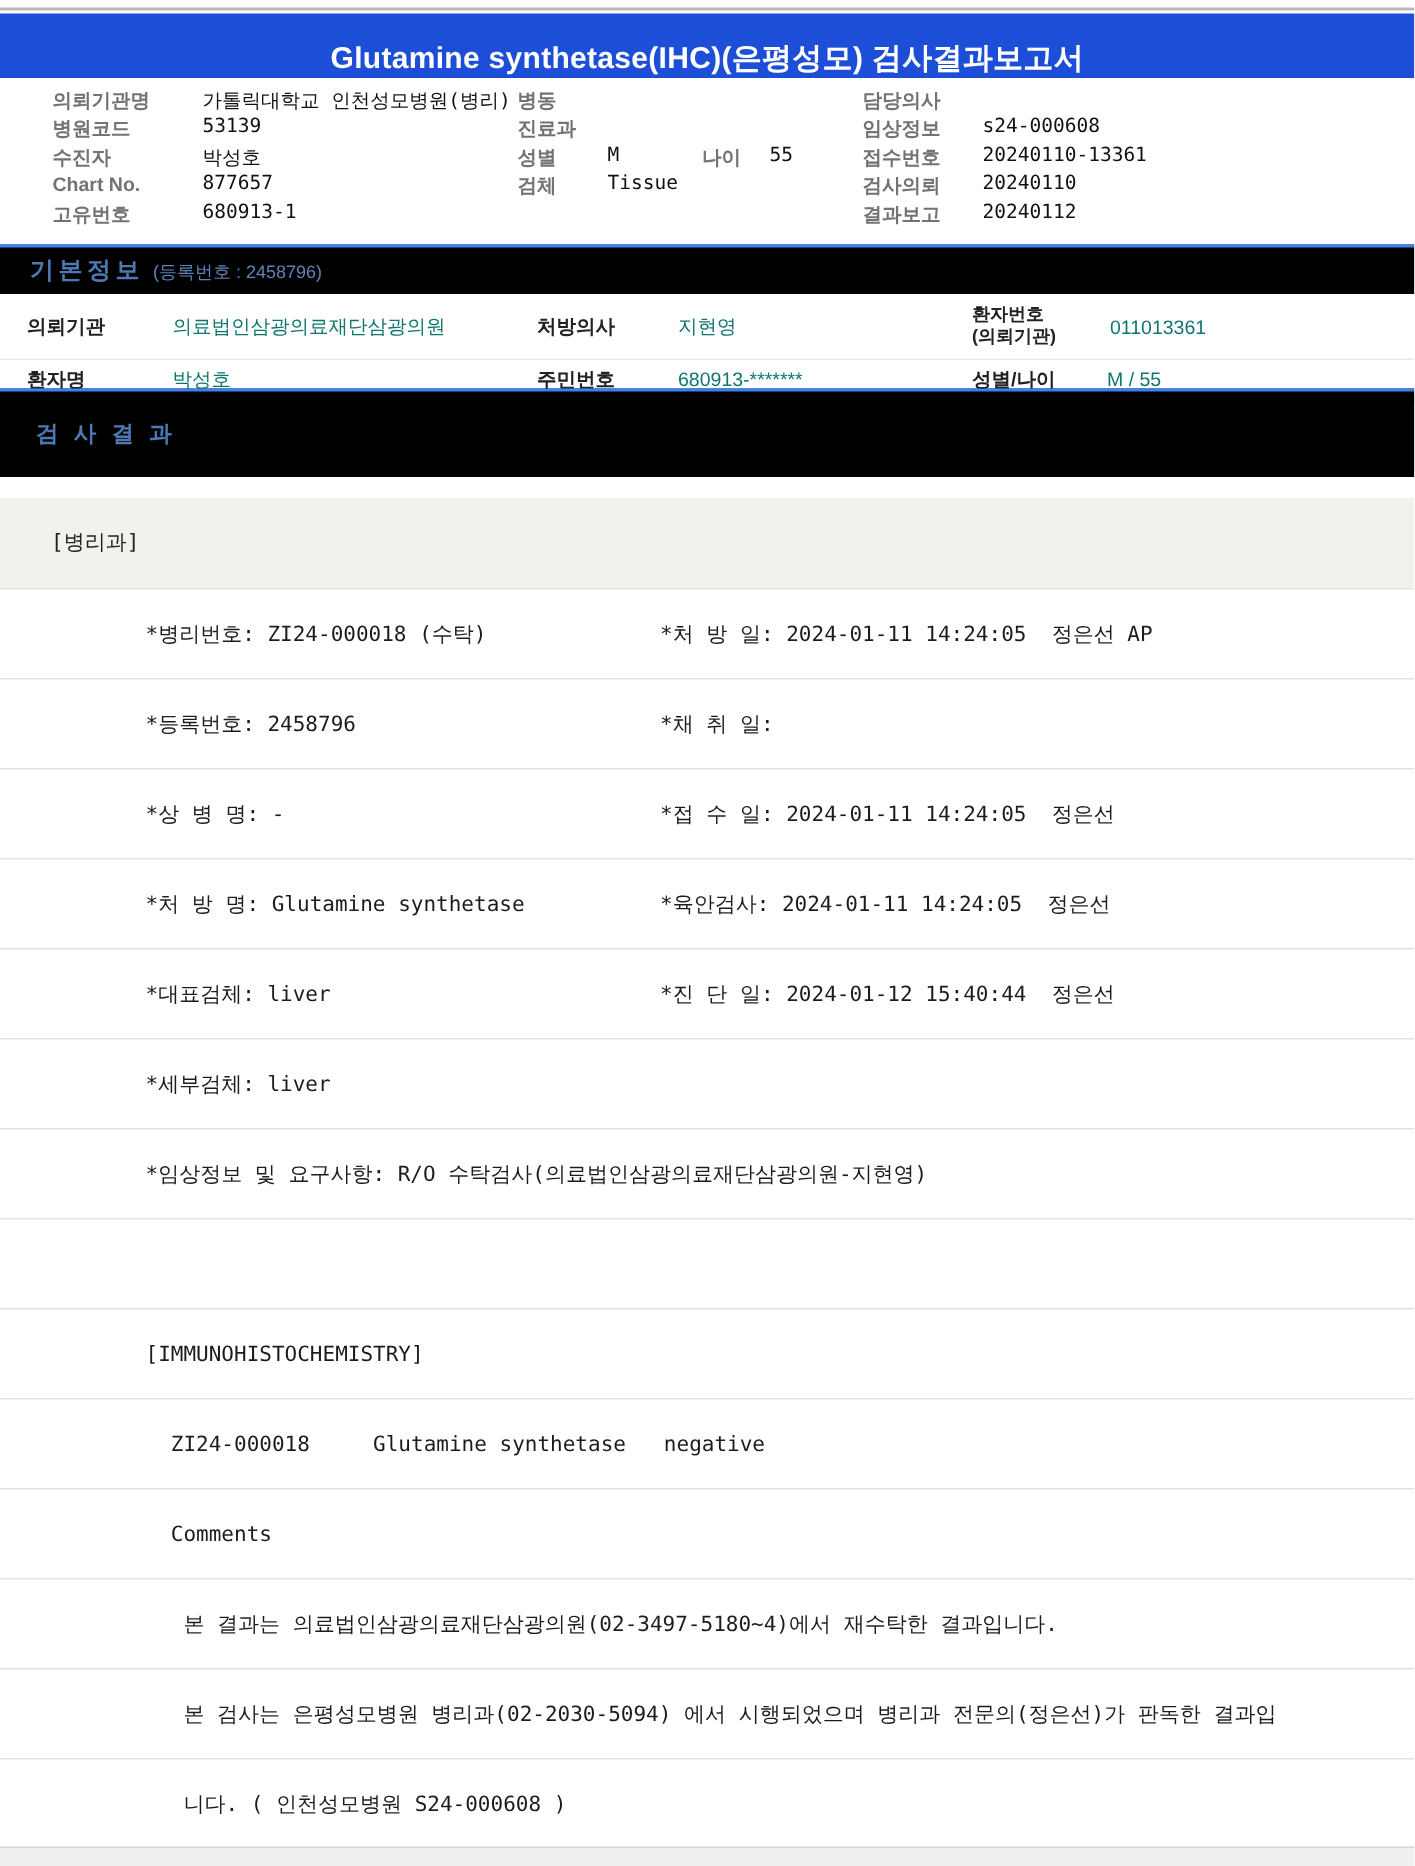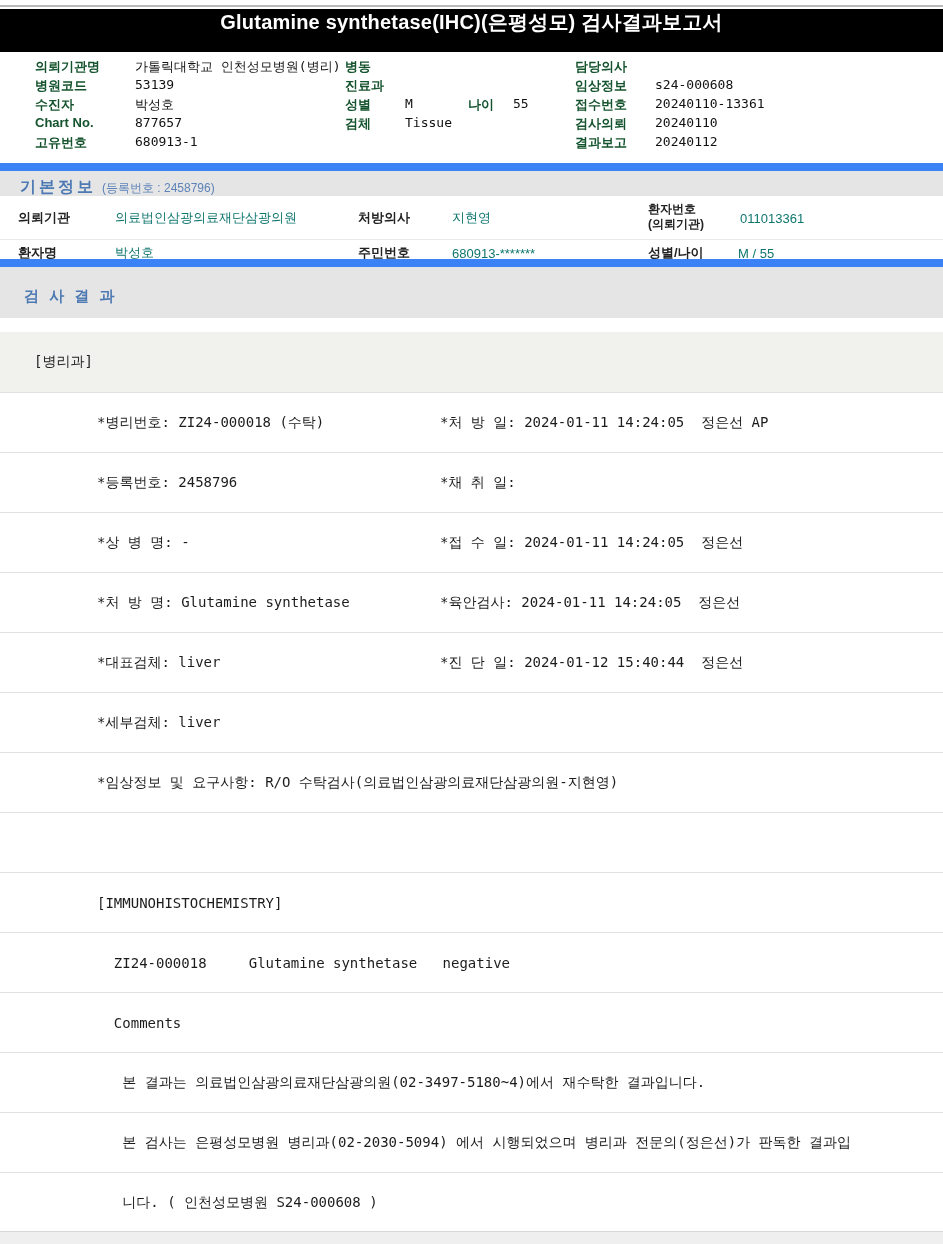--- a/index.html
+++ b/index.html
@@ -9,34 +9,34 @@
     background:#ffffff; overflow:hidden;
     font-family:"Liberation Sans", sans-serif;
   }
 
   
   .top-rule { position:absolute; top:5px; left:0; width:100%; height:2px; background:#b9b9b9; }
 
   
   .title-bar {
     position:absolute; top:9px; left:0; width:100%; height:43px;
-    background:#000000; display:flex; align-items:flex-start; justify-content:center;
+    background:#1d4ed8; display:flex; align-items:flex-end; justify-content:center;
   }
   .title-bar span { color:#ffffff; font-size:20px; font-weight:bold; letter-spacing:0.2px; }
 
   
   .pt-header { position:absolute; top:52px; left:0; width:100%; height:110px; }
-  .hlbl { position:absolute; font-size:13px; font-weight:bold; color:#14532d; white-space:nowrap; }
+  .hlbl { position:absolute; font-size:13px; font-weight:bold; color:#737373; white-space:nowrap; }
   .hval { position:absolute; font-size:13px; color:#111; white-space:nowrap;
           font-family:"DejaVu Sans Mono", monospace; }
 
   
   .sec-bar {
     position:absolute; left:0; width:100%;
-    background:#e5e5e5; border-top:8px solid #3b82f6;
+    background:#000000; border-top:2px solid #3b82f6;
   }
   .sec-bar .sec-title { color:#4d79b3; font-weight:bold; letter-spacing:3px; }
   .sec-bar .sec-note  { color:#5d83b8; font-size:12px; margin-left:6px; letter-spacing:0; }
 
   #basic-bar { top:163px; height:33px; line-height:31px; padding-left:20px; font-size:16px; }
   #result-bar { top:259px; height:59px; line-height:57px; padding-left:24px; font-size:15px; }
 
   
   .btable { position:absolute; top:196px; left:0; width:100%;text-align:center; }
   .brow { position:relative; width:100%; border-bottom:1px solid #e9e9e9; }

